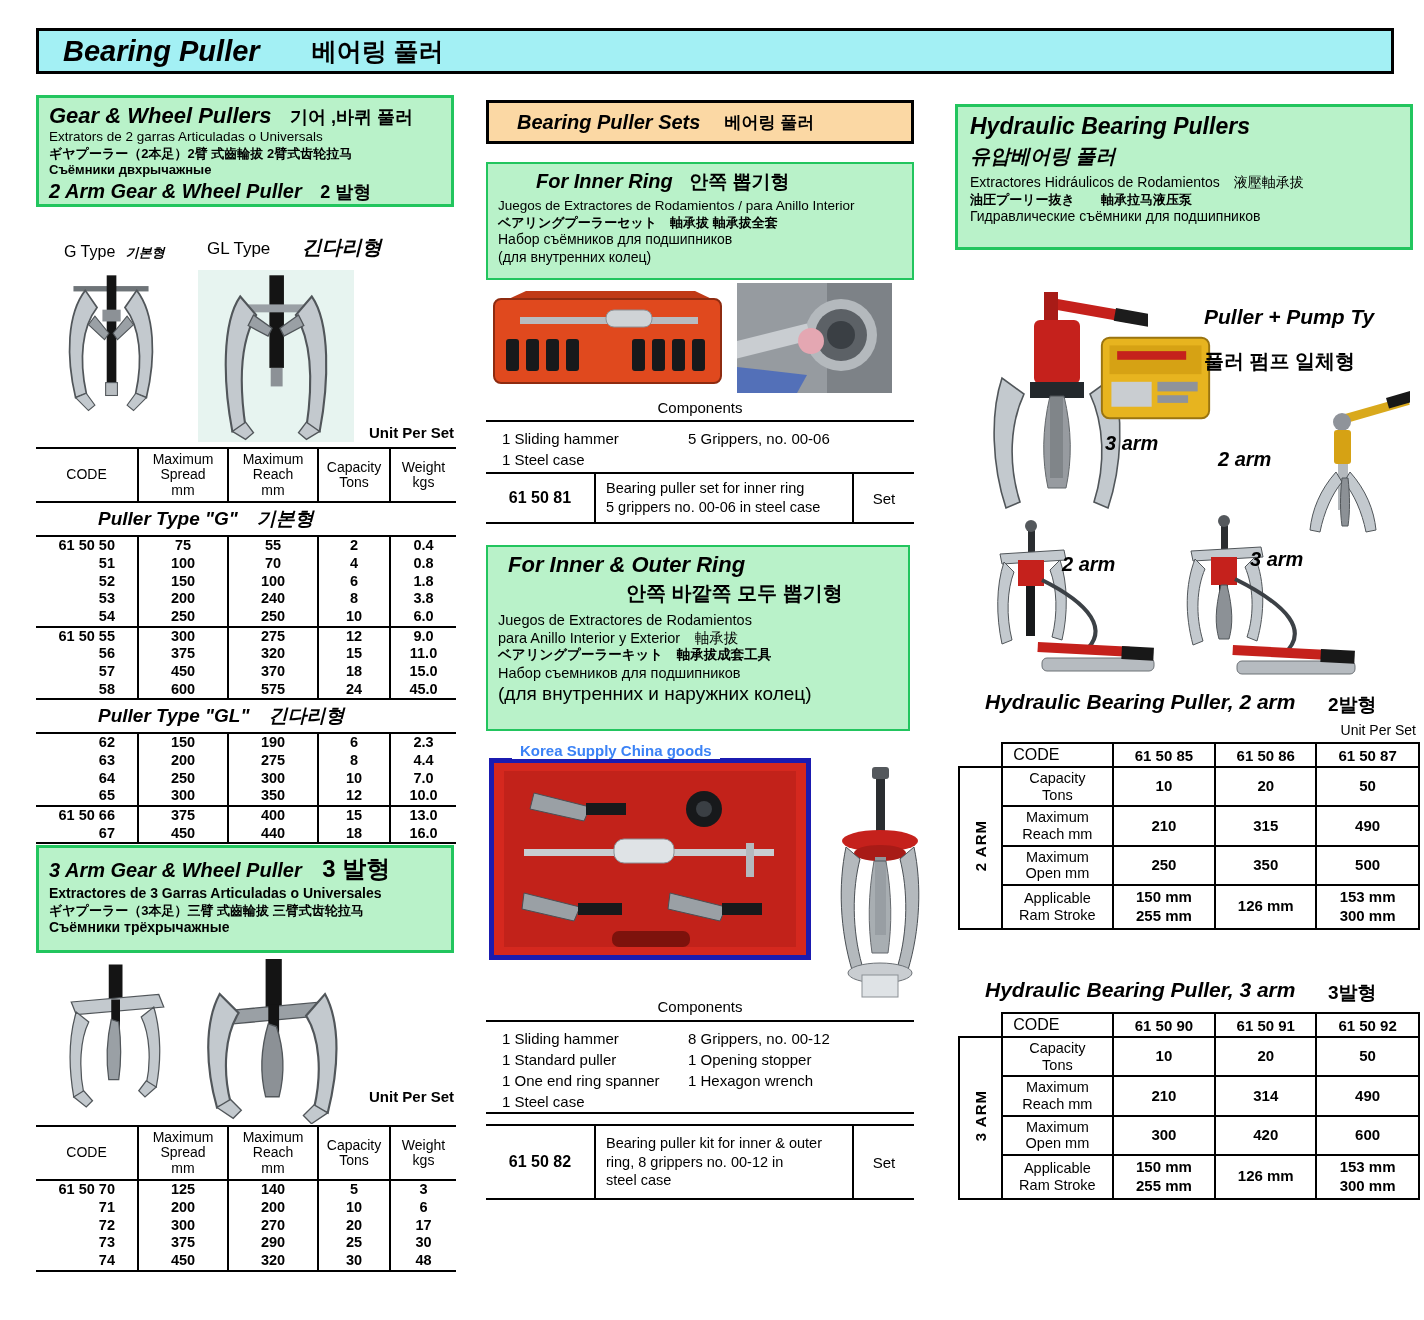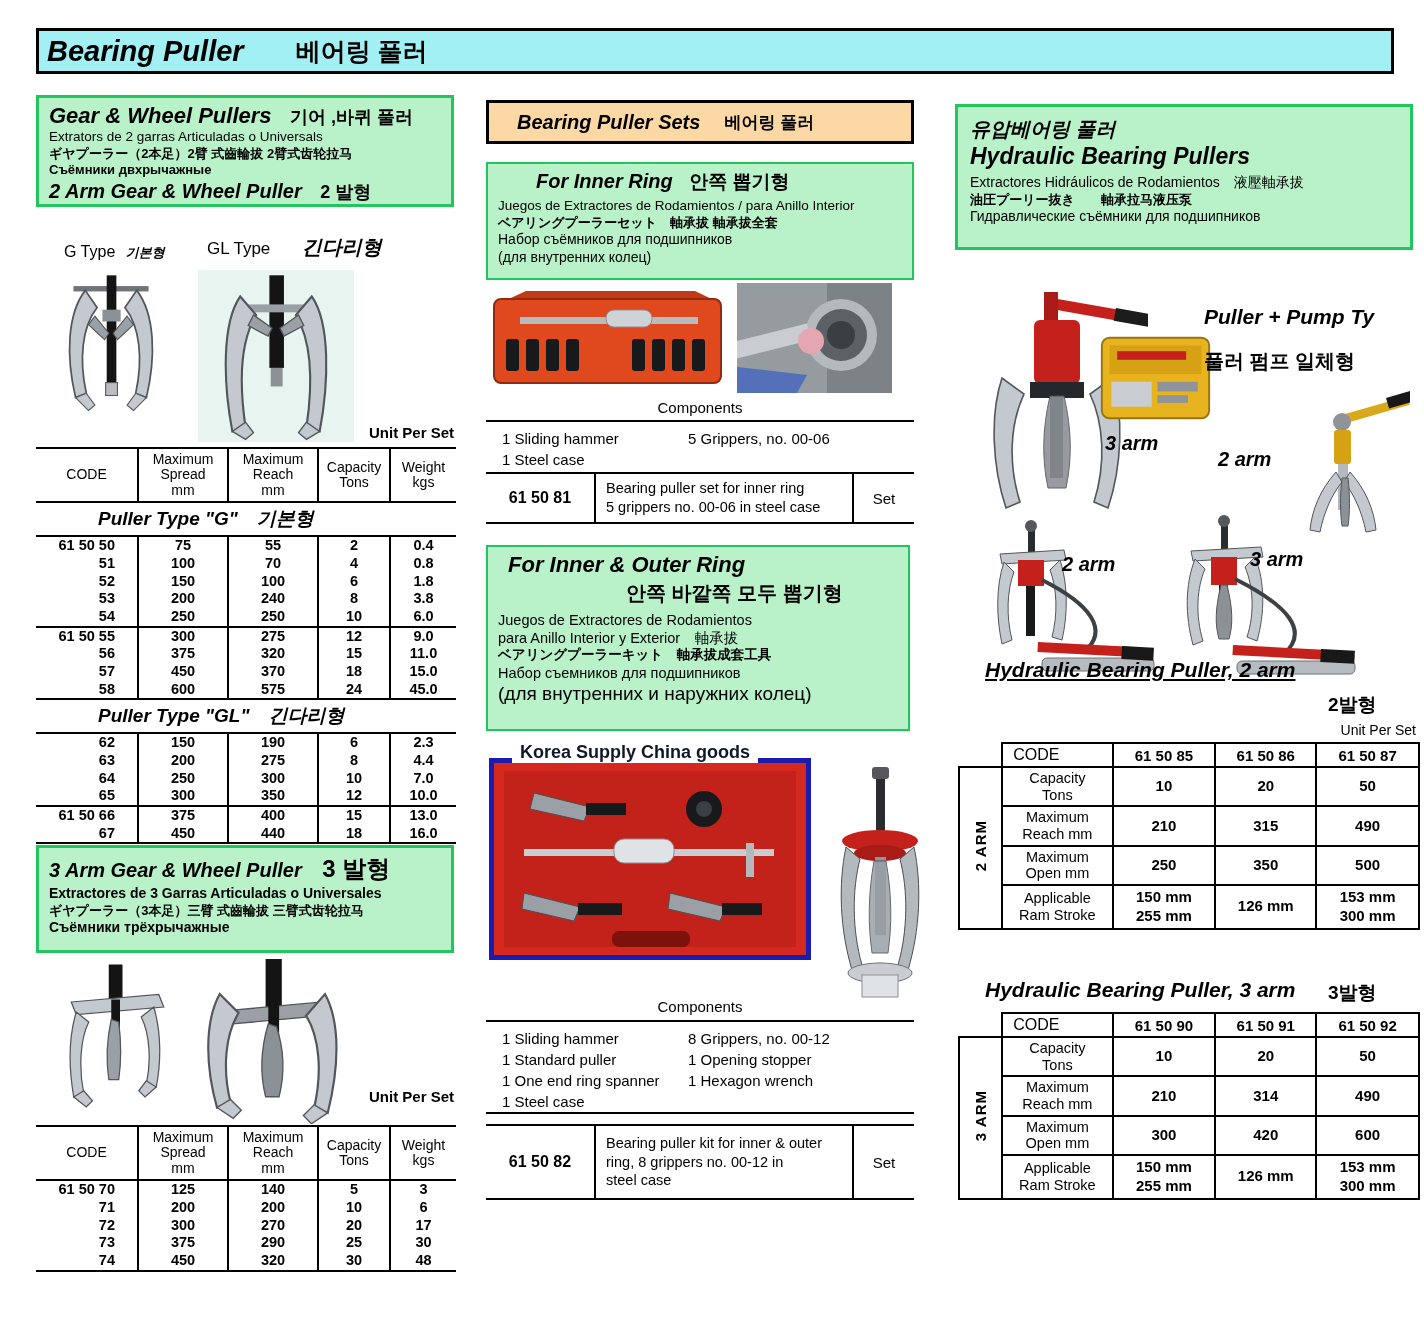--- a/index.html
+++ b/index.html
@@ -1,21 +1,21 @@
 <!DOCTYPE html>
 <html><head>
 <meta charset="utf-8">
 <style>
   html,body{margin:0;padding:0;background:#fff;}
   #page{position:relative;width:1424px;height:1320px;background:#fff;overflow:hidden;
         font-family:"Liberation Sans","DejaVu Sans",sans-serif;color:#000;}
   .abs{position:absolute;}
   
   .banner{left:36px;top:28px;width:1358px;height:46px;background:#a3f0f4;border:3px solid #000;
-          display:flex;align-items:center;padding-left:8px;box-sizing:border-box;}
+          display:flex;align-items:center;padding-left:24px;box-sizing:border-box;}
   .banner .en{font-size:29px;font-weight:bold;font-style:italic;}
   .banner .ko{font-size:25px;font-weight:bold;margin-left:52px;}
   
   .gbox{background:#b9f2c9;border:3px solid #22c55e;box-sizing:border-box;padding:5px 10px;}
   .obox{background:#fbd8a4;border:3px solid #000;box-sizing:border-box;}
   .t-en{font-weight:bold;font-style:italic;}
   .t-ko{font-weight:bold;}
   .ln{line-height:1.25;}
   
   .spec-table{position:absolute;border-collapse:collapse;width:420px;text-align:center;border-bottom:2.5px solid #000;}
@@ -42,21 +42,21 @@
   .hyd-table th.cl{font-weight:normal;font-size:16px;text-align:left;padding-left:10px;}
   .hyd-table td.rl{font-size:14.5px;font-weight:normal;line-height:1.15;}
   .hyd-table td.val{font-size:15px;font-weight:bold;line-height:1.25;}
   .hyd-table td.side{width:34px;}
   .hyd-table td.corner{border-left:2px solid #000;}
   .vert{writing-mode:vertical-rl;transform:rotate(180deg);font-weight:bold;font-size:15px;letter-spacing:1px;}
   .arm-label{font-weight:bold;font-style:italic;font-size:20px;}
   .hb-title{font-weight:bold;font-style:italic;font-size:21px;}
   .ups{font-weight:bold;font-size:15px;}
   .korea-frame{border:5px solid #1b1bb0;box-sizing:border-box;}
-  .korea-label{color:#0f172a;font-weight:bold;font-size:18px;background:#fff;padding:0 8px;text-align:center;}
+  .korea-label{color:#3b82f6;font-weight:bold;font-size:15px;background:#fff;padding:0 8px;text-align:center;}
   .glphoto{background:#e7f4f0;}
 </style>
 </head>
 <body>
 
 <div id="page">
 
   <div class="abs banner">
     <span class="en">Bearing Puller</span>
     <span class="ko">베어링 풀러</span>
@@ -478,22 +478,22 @@
 
   <div class="abs item-row" style="left:486px;top:1124px;width:428px;height:76px;">
     <div class="item-code">61 50 82</div>
     <div class="item-desc">Bearing puller kit for inner &amp; outer
 ring, 8 grippers no. 00-12 in
 steel case</div>
     <div class="item-unit">Set</div>
   </div>
 
   <div class="abs gbox" style="left:955px;top:104px;width:458px;height:146px;padding:6px 12px;">
+    <div class="t-en" style="font-size:23px;">Hydraulic Bearing Pullers</div>
     <div class="t-en" style="font-size:20px;margin-top:3px;">유압베어링 풀러</div>
-    <div class="t-en" style="font-size:23px;">Hydraulic Bearing Pullers</div>
     <div class="ln" style="font-size:14px;margin-top:4px;">Extractores Hidráulicos de Rodamientos　液壓軸承拔</div>
     <div class="ln" style="font-size:13px;font-weight:bold;">油圧プーリー抜き　　軸承拉马液压泵</div>
     <div class="ln" style="font-size:14px;">Гидравлические съёмники для подшипников</div>
   </div>
 
   <svg class="abs" style="left:968px;top:278px;" width="180" height="240" viewBox="0 0 180 240">
     <rect x="84" y="20" width="84" height="11" fill="#c5211c" transform="rotate(10 84 20)"></rect>
     <rect x="148" y="30" width="36" height="13" fill="#1c1c1c" transform="rotate(10 148 30)"></rect>
     <rect x="76" y="14" width="14" height="30" fill="#a81b17"></rect>
     <rect x="66" y="42" width="46" height="64" rx="6" fill="#c5211c"></rect>
@@ -554,21 +554,21 @@
     <path d="M90 42 C100 66 100 98 92 126 L82 122 C90 98 88 70 80 52 Z" fill="#c3c9ce" stroke="#51565a"></path>
     <path d="M56 70 C50 94 50 110 54 124 L64 124 C68 110 68 94 62 70 Z" fill="#8c9196" stroke="#51565a"></path>
     <path d="M70 64 C122 90 146 116 118 140" stroke="#3c4146" stroke-width="4" fill="none"></path>
     <rect x="72" y="146" width="118" height="13" rx="5" fill="#b6bbc0" stroke="#6d7277"></rect>
     <rect x="68" y="130" width="96" height="10" fill="#c5211c" transform="rotate(3 68 130)"></rect>
     <rect x="156" y="134" width="34" height="13" fill="#181818" transform="rotate(3 156 134)"></rect>
   </svg>
   <div class="abs arm-label" style="left:1062px;top:553px;">2 arm</div>
   <div class="abs arm-label" style="left:1250px;top:548px;">3 arm</div>
 
-  <div class="abs hb-title" style="left:985px;top:658px;text-decoration:underline;">Hydraulic Bearing Puller, 2 arm</div>
+  <div class="abs hb-title" style="left:985px;top:690px;">Hydraulic Bearing Puller, 2 arm</div>
   <div class="abs t-ko" style="left:1328px;top:692px;font-size:19px;">2발형</div>
   <div class="abs" style="left:1230px;top:722px;width:186px;text-align:right;font-size:14px;">Unit Per Set</div>
 
   <table class="hyd-table" style="left:958px;top:742px;width:462px;">
     <colgroup>
         <col style="width:34px">
         <col style="width:112px">
         <col style="width:106px">
         <col style="width:104px">
         <col style="width:106px">

